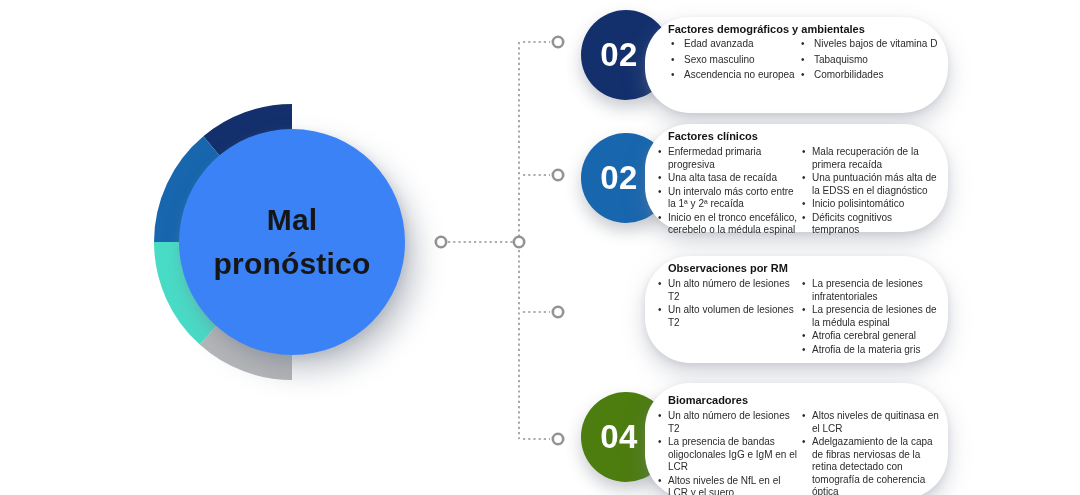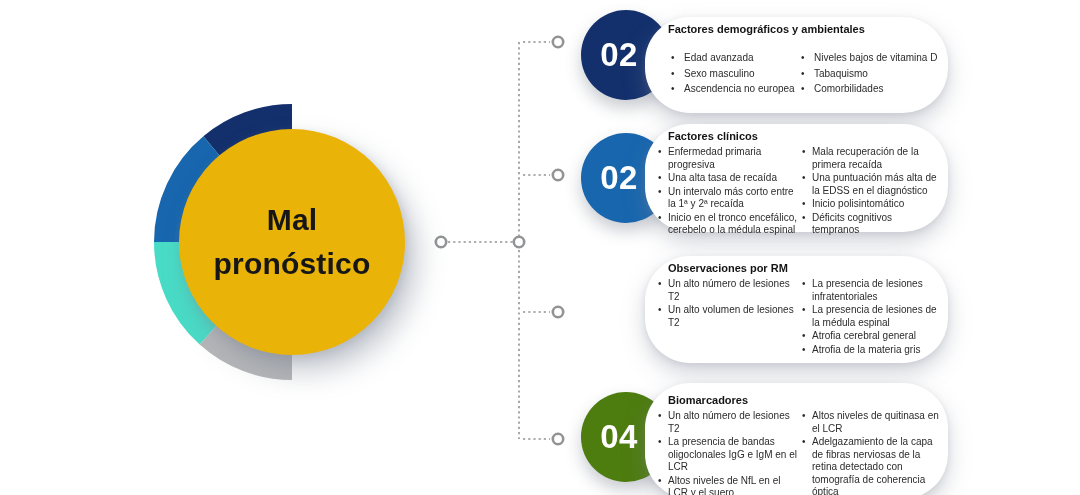--- a/index.html
+++ b/index.html
@@ -4,21 +4,21 @@
 <style>
   html,body{margin:0;padding:0;background:#ffffff;}
   .stage{
     position:relative;width:1080px;height:495px;overflow:hidden;
     background:#ffffff;font-family:"Liberation Sans",sans-serif;
   }
   svg.overlay{position:absolute;left:0;top:0;width:1080px;height:495px;}
   
   .hub{
     position:absolute;left:179px;top:129px;width:226px;height:226px;border-radius:50%;
-    background:#eab308;box-shadow:12px 16px 28px rgba(125,133,148,.45), 2px 4px 10px rgba(125,133,148,.25);
+    background:#3b82f6;box-shadow:12px 16px 28px rgba(125,133,148,.45), 2px 4px 10px rgba(125,133,148,.25);
     display:flex;align-items:center;justify-content:center;text-align:center;
   }
   .hub-title{font-size:30px;font-weight:bold;color:#161616;line-height:44px;letter-spacing:.2px;}
   
   .num-circle{
     position:absolute;left:581px;width:90px;height:90px;border-radius:50%;z-index:1;
     display:flex;align-items:center;justify-content:center;padding-right:0;
     box-shadow:0 8px 16px rgba(40,50,70,.25);
   }
   .num-circle span{
@@ -32,21 +32,21 @@
   }
   .card-title{font-size:11px;font-weight:bold;color:#141414;margin:6px 10px 0 23px;line-height:13px;}
   .cols{display:flex;margin:3px 8px 0 11px;}
   .col{box-sizing:border-box;}
   .col-1{width:144px;}
   .col-2{flex:1;}
   ul.bullets{list-style:none;margin:0;padding:0;font-size:10px;color:#2b2b2b;line-height:12.5px;}
   ul.bullets li{position:relative;padding-left:12px;margin-bottom:1px;}
   ul.bullets li::before{content:"\2022";position:absolute;left:2px;top:0;color:#2b2b2b;}
   
-  .row-1 .cols{margin-left:23px;margin-top:16px;}
+  .row-1 .cols{margin-left:23px;margin-top:2px;}
   .row-1 .col-1{width:130px;}
   .row-1 ul.bullets li{margin-bottom:3px;padding-left:16px;}
   .row-1 ul.bullets li::before{left:3px;}
   .row-4 .card-title{margin-top:11px;}
 </style>
 </head>
 <body>
 
 <div class="stage">
 

